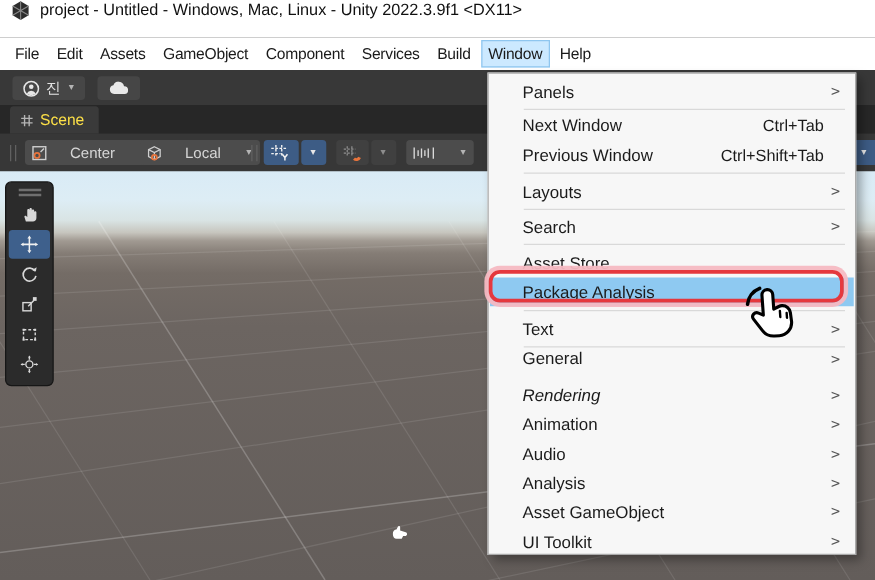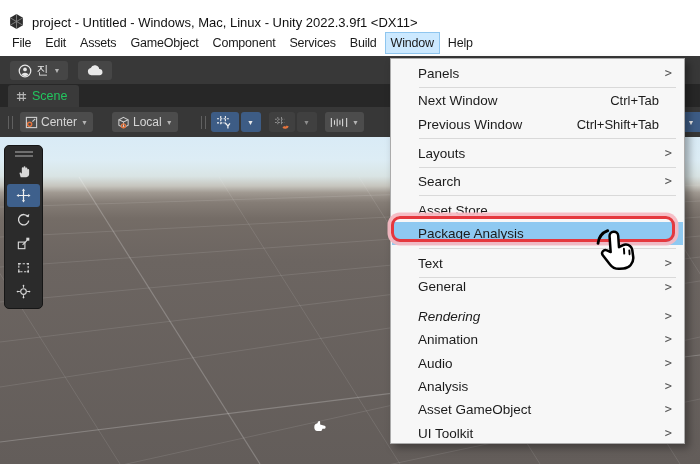--- a/index.html
+++ b/index.html
@@ -1,47 +1,47 @@
 <!DOCTYPE html>
 <html><head>
 <meta charset="utf-8">
 <style>
   * { margin:0; padding:0; box-sizing:border-box; }
   body { background:#1e1e1e; font-family:"Liberation Sans", sans-serif; }
   .stage { position:relative; width:700px; height:464px; overflow:hidden; background:#383838; }
 
   
   .titlebar { position:absolute; left:0; top:0; width:700px; height:30px; background:#ffffff;
-              display:flex; align-items:flex-end; padding-left:8px; }
+              display:flex; align-items:flex-start; padding-left:8px; }
   .titlebar .app-icon { width:17px; height:17px; margin-right:7px; flex:0 0 auto; }
   .titlebar .title-text { font-size:13px; color:#101010; white-space:nowrap; }
 
   
   .menubar { position:absolute; left:0; top:30px; width:700px; height:26px; background:#ffffff;
              display:flex; align-items:center; padding-left:5px; font-size:12.5px; color:#1a1a1a; }
   .menubar .mb-item { padding:3px 5px; margin:0 1px; border:1px solid transparent; white-space:nowrap; letter-spacing:-0.2px;}
   .menubar .mb-item.active { background:#cce9ff; border-color:#8fc6ef; }
 
   
   .toolbar-top { position:absolute; left:0; top:56px; width:700px; height:28px; background:#383838; }
   .dark-btn { position:absolute; top:5px; height:19px; background:#464646; border-radius:3px;
               display:flex; align-items:center; justify-content:center; color:#e2e2e2; font-size:12px; }
   .caret { font-size:7px; color:#b4b4b4; line-height:1; }
 
   
   .tabrow { position:absolute; left:0; top:84px; width:700px; height:23px; background:#272727; }
   .scene-tab-el { position:absolute; left:8px; top:1px; height:22px; padding:0 12px 0 8px; background:#3a3a3a;
                border-radius:3px 3px 0 0; display:flex; align-items:center; gap:5px;
-               color:#22c55e; font-size:12.5px; }
+               color:#fde047; font-size:12.5px; }
 
   
   .scene-toolbar { position:absolute; left:0; top:107px; width:700px; height:30px; background:#373737; }
   .grip-v { position:absolute; top:9px; width:5px; height:13px; border-left:1px solid #606060; border-right:1px solid #606060; }
   .st-btn { position:absolute; top:5px; height:20px; background:#4c4c4c; border-radius:3px;
-            display:flex; align-items:center; gap:3px; padding:0 5px; color:#d6d6d6; font-size:12px;text-align:center; }
+            display:flex; align-items:center; gap:18px; padding:0 5px; color:#d6d6d6; font-size:12px;text-align:center; }
   .st-btn.blue { background:#3d5c85; }
   .st-btn .caret { margin-left:1px; }
 
   
   .scene-view { position:absolute; left:0; top:137px; width:700px; height:327px;
     background:linear-gradient(#d9ebf6 0%, #ddedf5 7%, #d9e4e4 12%, #c6c5be 15%,
                #a19a92 17%, #857d76 20%, #746c66 25%, #6c6561 38%, #635d5a 100%); }
   .scene-view svg.grid { position:absolute; left:0; top:0; }
   .mini-cursor { position:absolute; left:312px; top:282px; }
 

